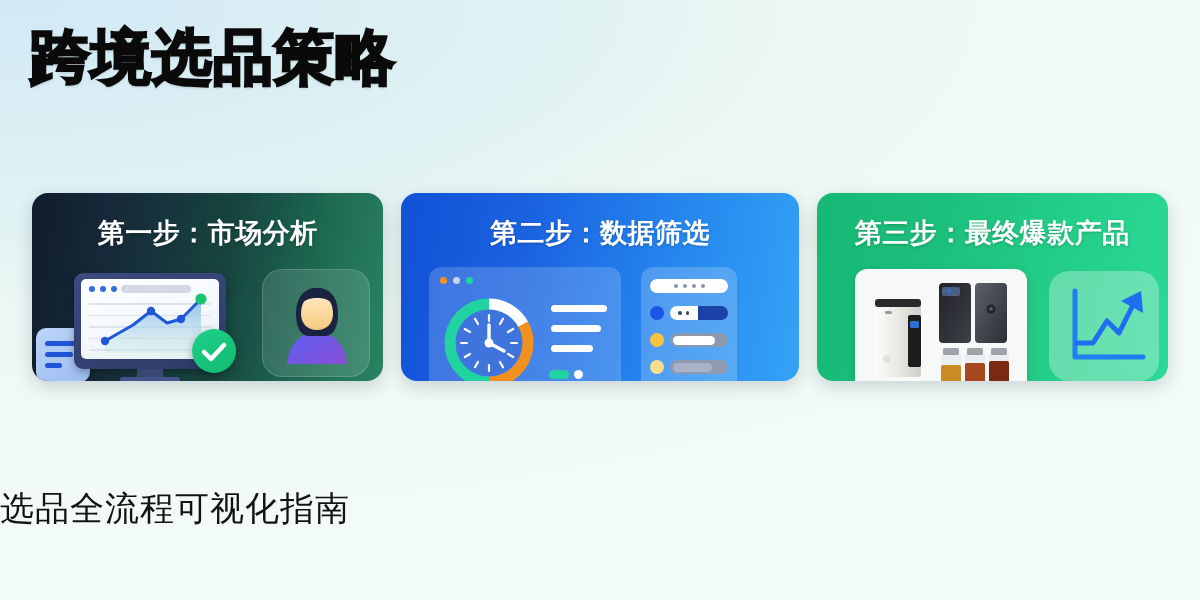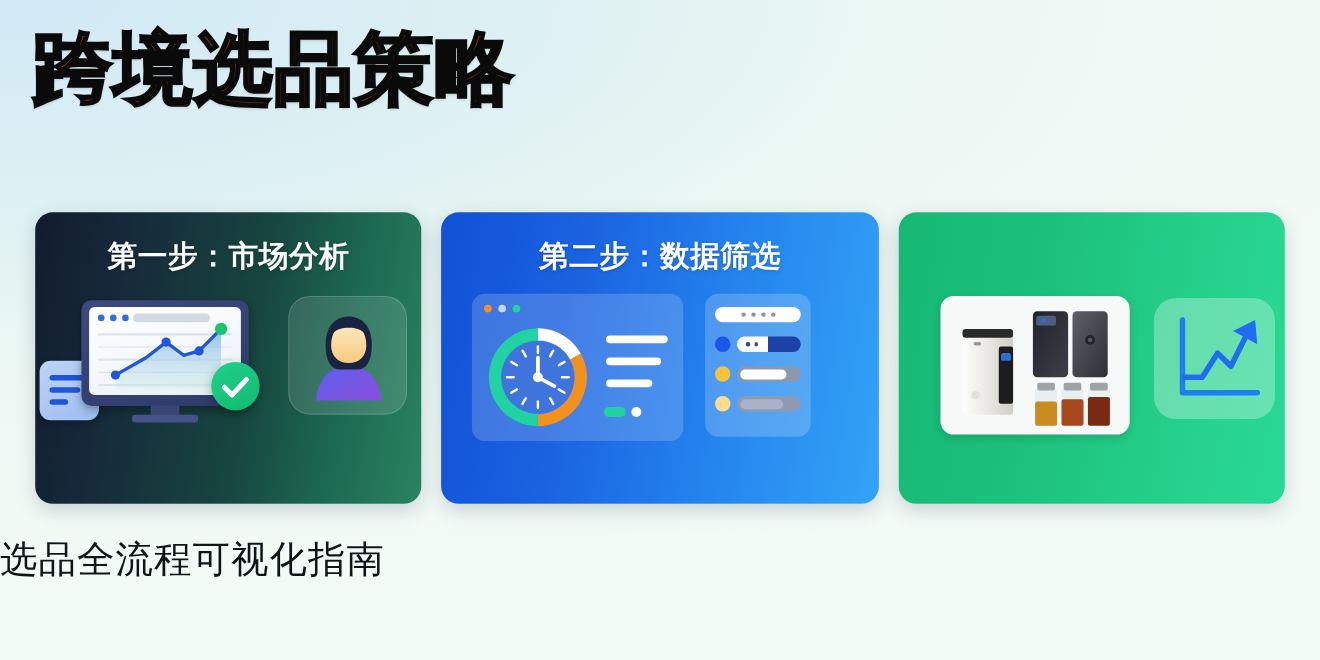--- a/index.html
+++ b/index.html
@@ -20,37 +20,37 @@
   .stage {
     position: absolute;
     inset: 0;
   }
 
   
   .main-title {
     position: absolute;
     left: 30px;
     top: 26px;
-    font-size: 72px;
+    font-size: 60px;
     line-height: 1.05;
     font-weight: 900;
     letter-spacing: 1px;
     color: #c2410c;
     -webkit-text-stroke: 2.5px #0a0a0a;
     text-shadow: 0 2px 3px rgba(0,0,0,0.18);
     white-space: nowrap;
   }
 
   
   .cards {
     position: absolute;
     left: 32px;
     top: 193px;
     width: 1136px;
-    height: 265px;
+    height: 188px;
     display: flex;
     gap: 18px;
   }
 
   .card {
     position: relative;
     flex: 1 1 0;
     border-radius: 16px;
     overflow: hidden;
     box-shadow: 0 6px 18px rgba(20,40,60,0.18);
@@ -383,20 +383,21 @@
             <div class="c2-fbar" style="background:#8e9ab2;position:relative;">
               <span style="position:absolute;left:3px;top:2.5px;width:66%;height:9px;border-radius:5px;background:#a9b2c6;"></span>
             </div>
           </div>
         </div>
 
       </div>
     </div>
 
     <div class="card card-3">
+      <div class="card-title">第三步：最终爆款产品</div>
       <div class="card-art">
 
         <div class="c3-photo">
           <svg width="172" height="126" viewBox="0 0 172 126">
             <defs>
               <linearGradient id="appl" x1="0" y1="0" x2="1" y2="0">
                 <stop offset="0%" stop-color="#fdfdfc"></stop>
                 <stop offset="55%" stop-color="#e6e5e0"></stop>
                 <stop offset="100%" stop-color="#cfcec8"></stop>
               </linearGradient>

